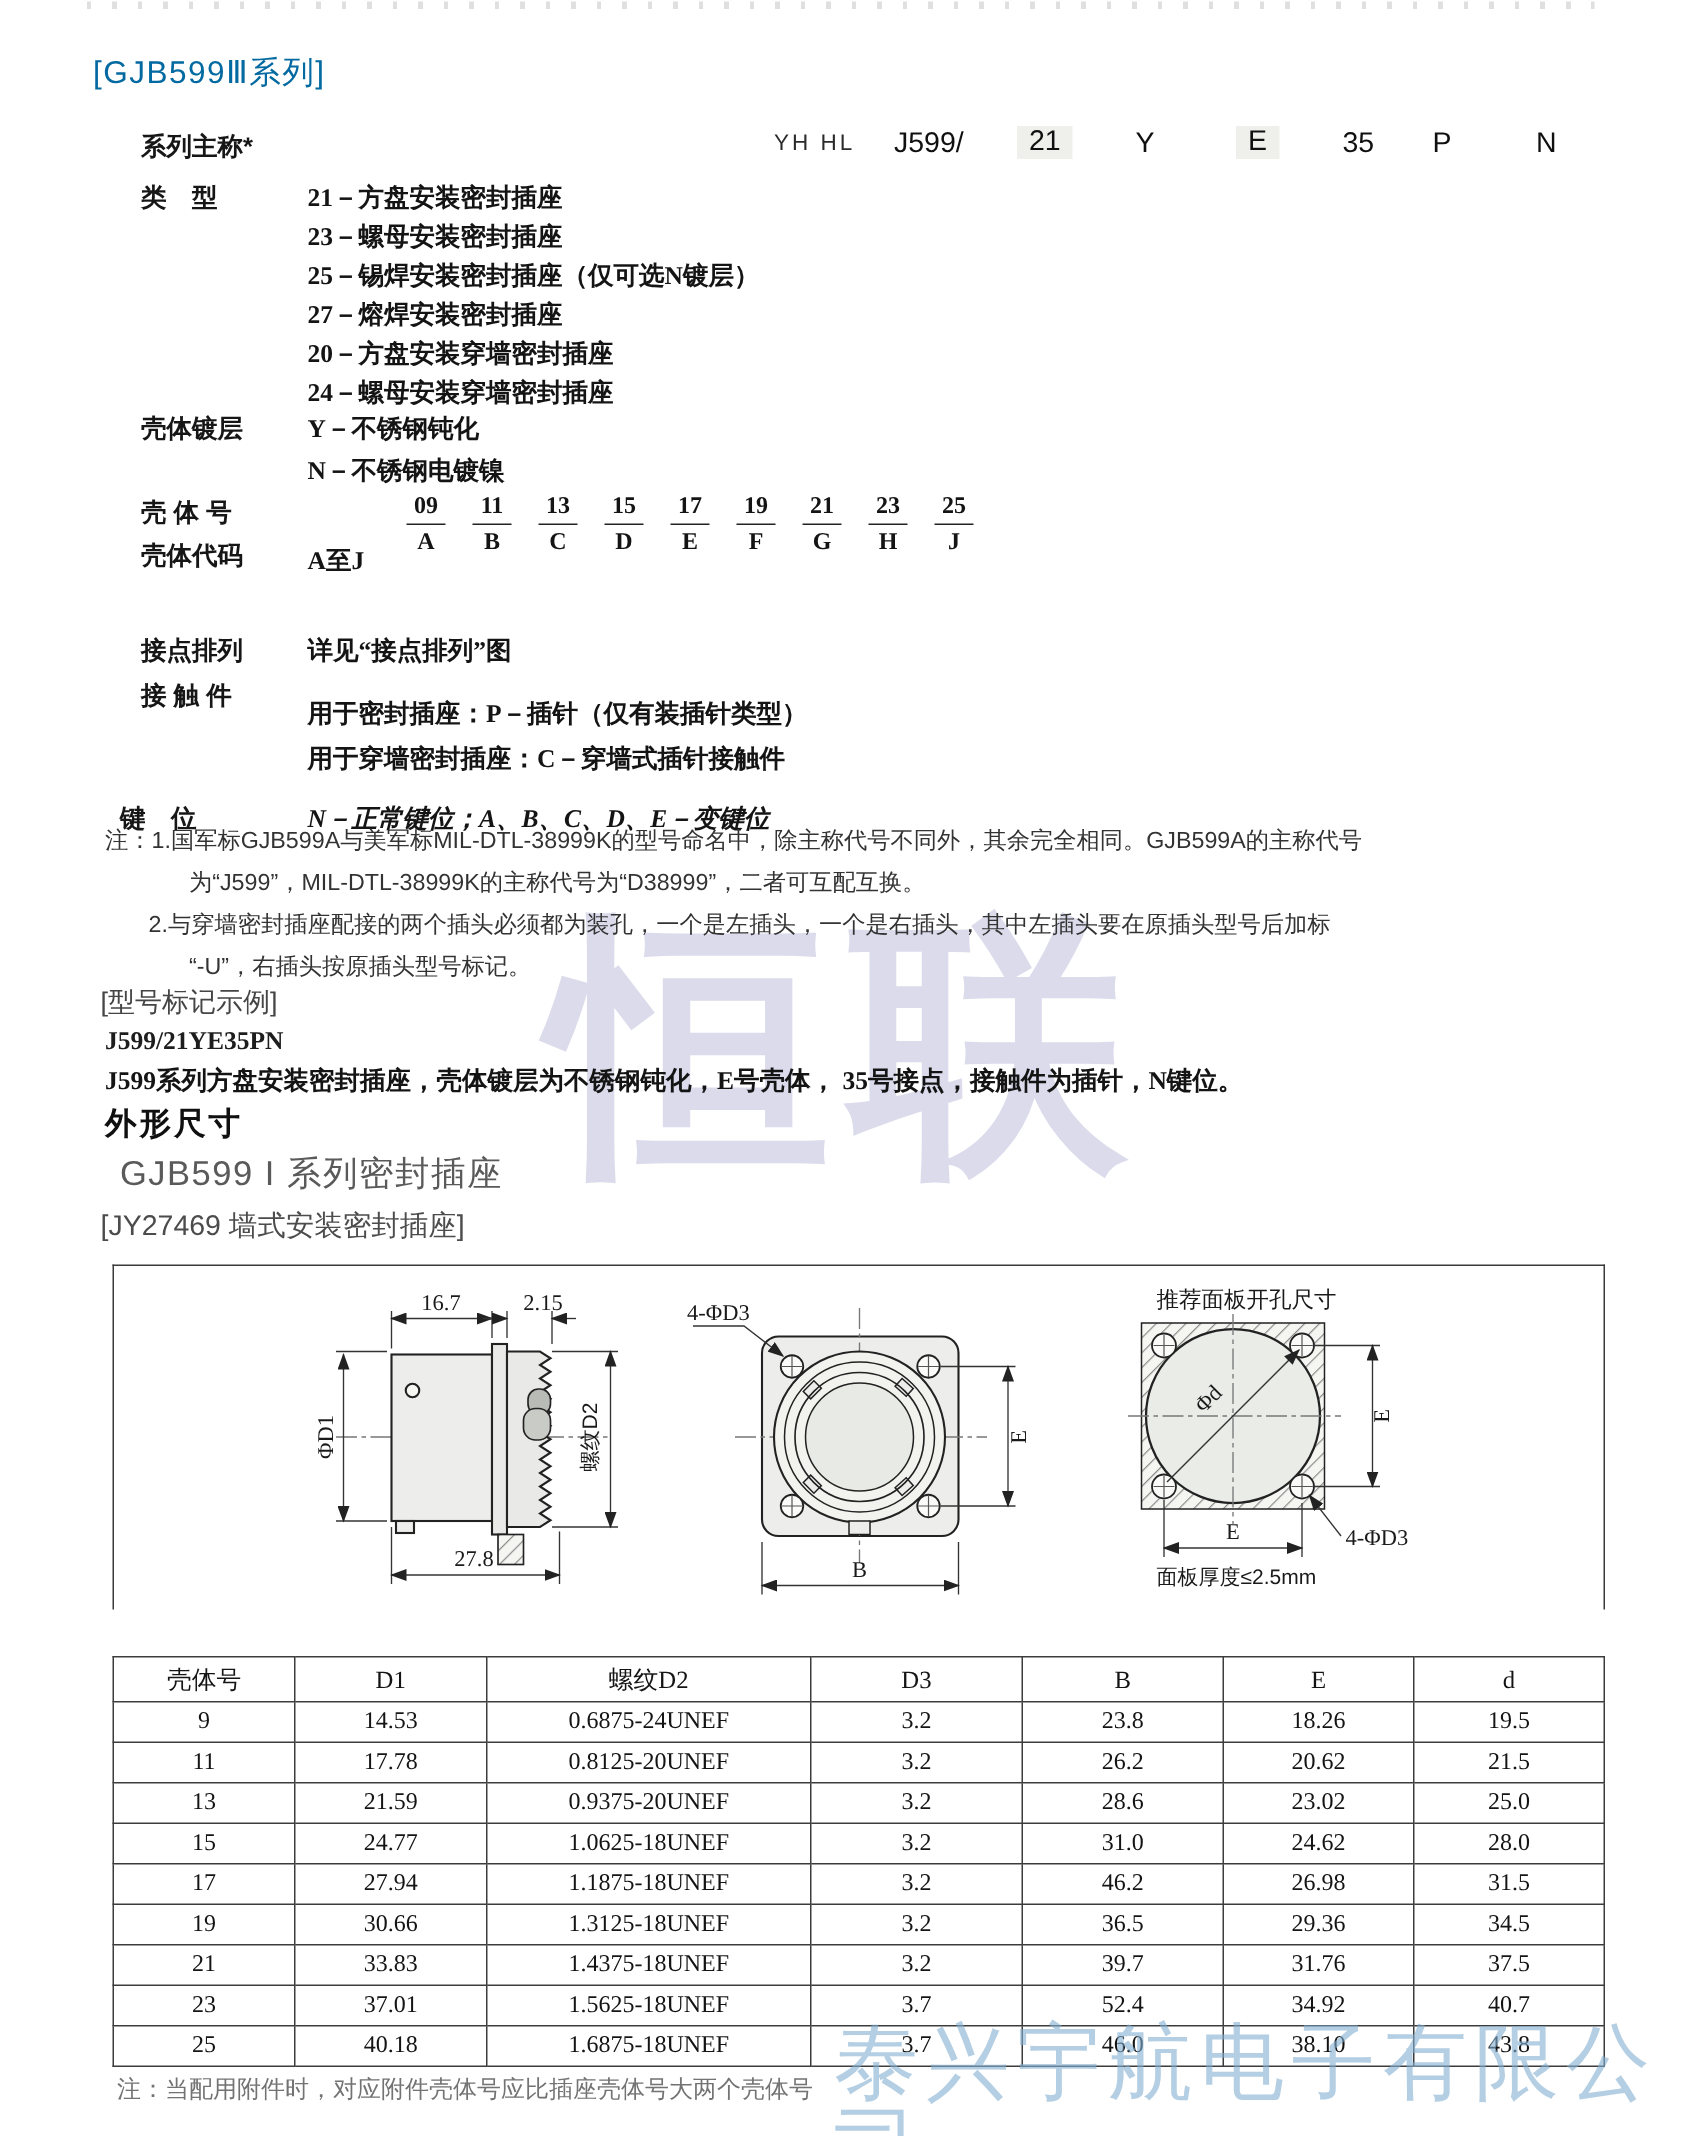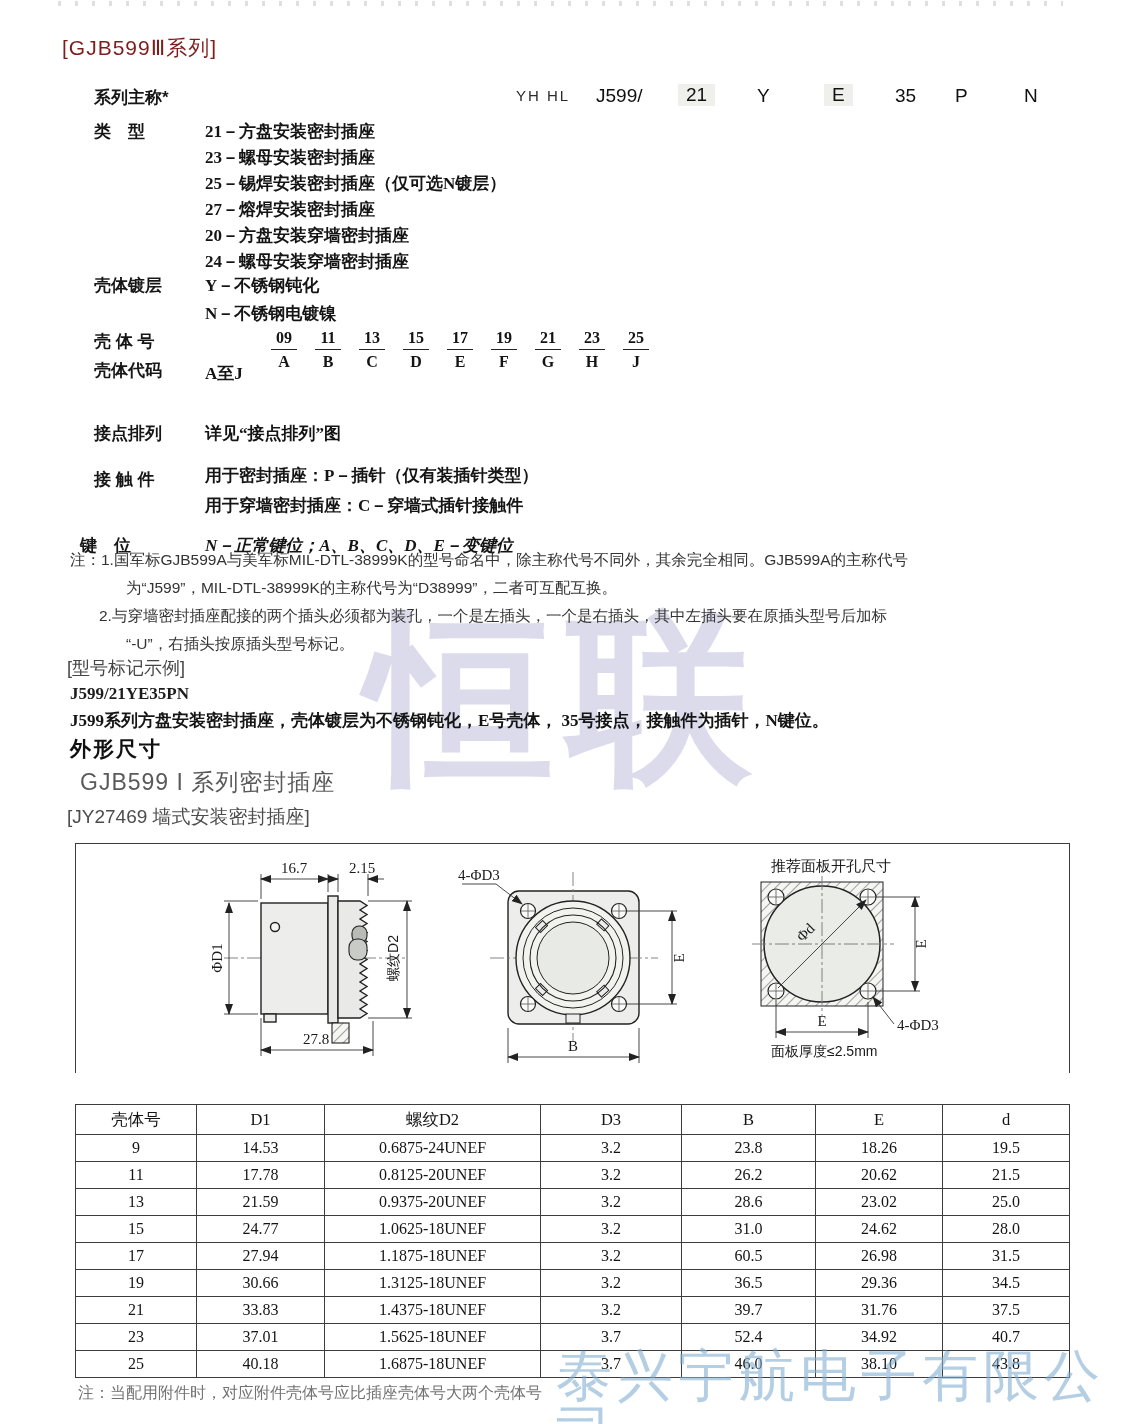--- a/index.html
+++ b/index.html
@@ -1,20 +1,20 @@
 <!DOCTYPE html>
 <html><head>
 <meta charset="utf-8">
 <style>
   html,body{margin:0;padding:0;background:#ffffff;}
   body{width:1121px;height:1424px;position:relative;overflow:hidden;
        font-family:"Liberation Sans",sans-serif;color:#1d1d1d;}
   .abs{position:absolute;z-index:2;}
   .serif{font-family:"Liberation Serif",serif;}
-  .bracket-title{font-size:21px;color:#7f1d1d;letter-spacing:1px;}
+  .bracket-title{font-size:21px;color:#0369a1;letter-spacing:1px;}
   .spec-label{font-size:17px;font-weight:bold;color:#161616;}
   .spec-content{font-family:"Liberation Serif",serif;font-size:17px;font-weight:600;color:#141414;}
   .code-part{font-size:19px;color:#101010;}
   .code-shade{background:#efefec;padding:0 8px;}
   .note-line{font-size:15.5px;color:#333;}
   .fraction{display:flex;position:absolute;z-index:2;}
   .frac-item{width:44px;text-align:center;font-family:"Liberation Serif",serif;
              font-size:16px;font-weight:600;color:#141414;}
   .frac-item .bar{border-top:1.6px solid #222;width:26px;margin:2px auto 3px auto;height:0;}
   .wm-center{position:absolute;z-index:1;font-size:185px;font-weight:600;line-height:1;
@@ -112,21 +112,21 @@
     </div>
   <div class="frac-item">
       <div>25</div>
       <div class="bar"></div>
       <div>J</div>
     </div>
 </div>
 
 <div class="abs spec-label" style="left:94px;top:422px;">接点排列</div>
 <div class="abs spec-content" style="left:205px;top:422px;">详见“接点排列”图</div>
-<div class="abs spec-label" style="left:94px;top:468px;text-align:center;">接 触 件</div>
+<div class="abs spec-label" style="left:94px;top:452px;text-align:center;">接 触 件</div>
 <div class="abs spec-content" style="left:205px;top:464px;">用于密封插座：P－插针（仅有装插针类型）</div>
 <div class="abs spec-content" style="left:205px;top:494px;">用于穿墙密封插座：C－穿墙式插针接触件</div>
 <div class="abs spec-label" style="left:80px;top:534px;text-align:right;">键　位</div>
 <div class="abs spec-content" style="left:205px;top:534px;font-style:italic;">N－正常键位；A、B、C、D、E－变键位</div>
 
 <div class="abs note-line" style="left:70px;top:550px;">注：1.国军标GJB599A与美军标MIL-DTL-38999K的型号命名中，除主称代号不同外，其余完全相同。GJB599A的主称代号</div>
 <div class="abs note-line" style="left:126px;top:578px;">为“J599”，MIL-DTL-38999K的主称代号为“D38999”，二者可互配互换。</div>
 <div class="abs note-line" style="left:99px;top:606px;text-align:center;">2.与穿墙密封插座配接的两个插头必须都为装孔，一个是左插头，一个是右插头，其中左插头要在原插头型号后加标</div>
 <div class="abs note-line" style="left:126px;top:634px;">“-U”，右插头按原插头型号标记。</div>
 
@@ -308,21 +308,21 @@
         <td>3.2</td>
         <td>31.0</td>
         <td>24.62</td>
         <td>28.0</td>
       </tr>
   <tr>
         <td>17</td>
         <td>27.94</td>
         <td>1.1875-18UNEF</td>
         <td>3.2</td>
-        <td>60.5</td>
+        <td>46.2</td>
         <td>26.98</td>
         <td>31.5</td>
       </tr>
   <tr>
         <td>19</td>
         <td>30.66</td>
         <td>1.3125-18UNEF</td>
         <td>3.2</td>
         <td>36.5</td>
         <td>29.36</td>

